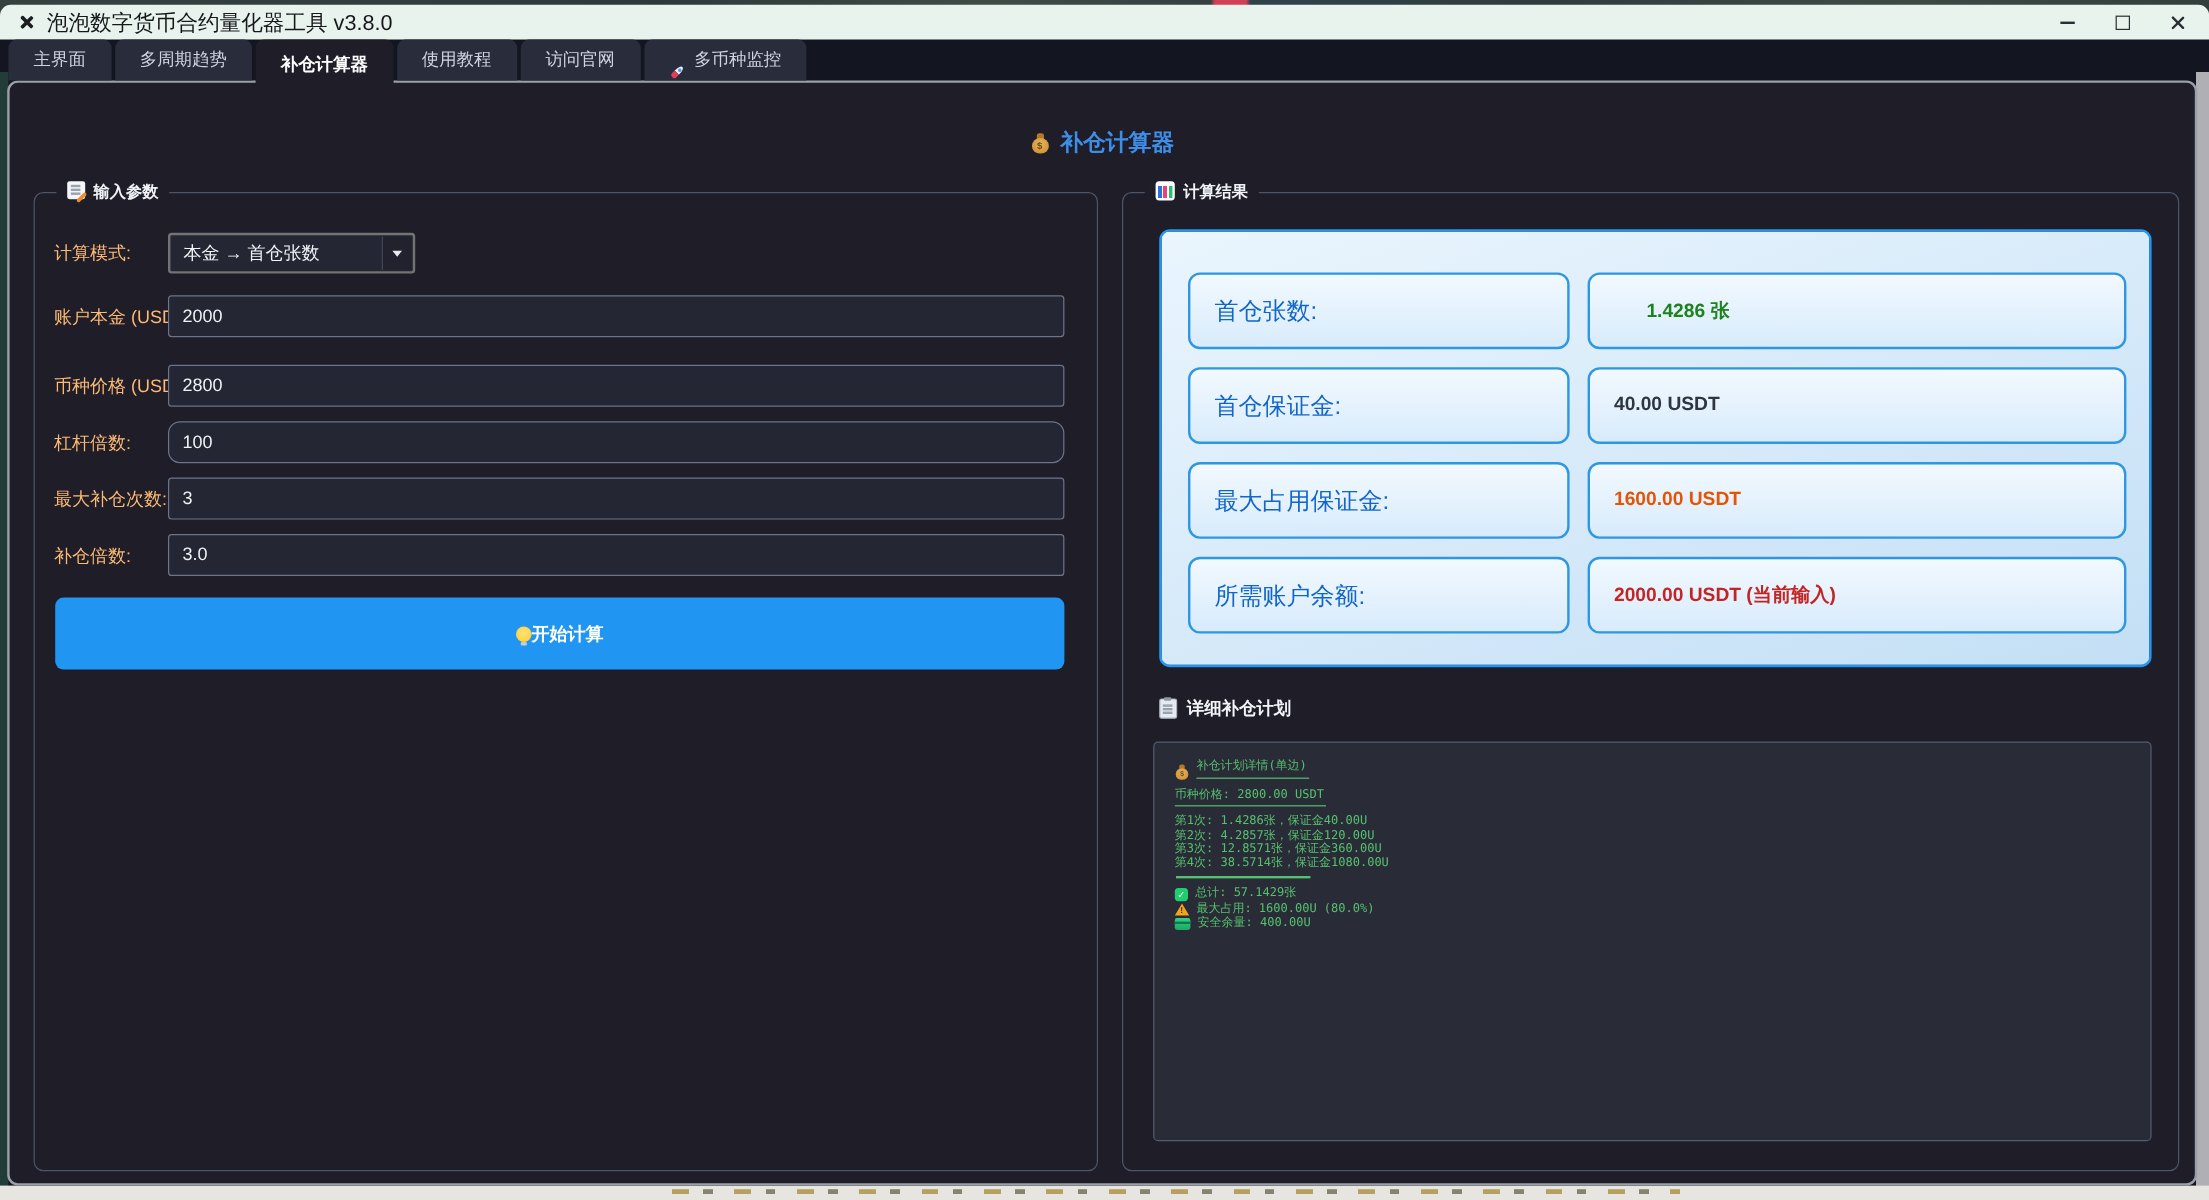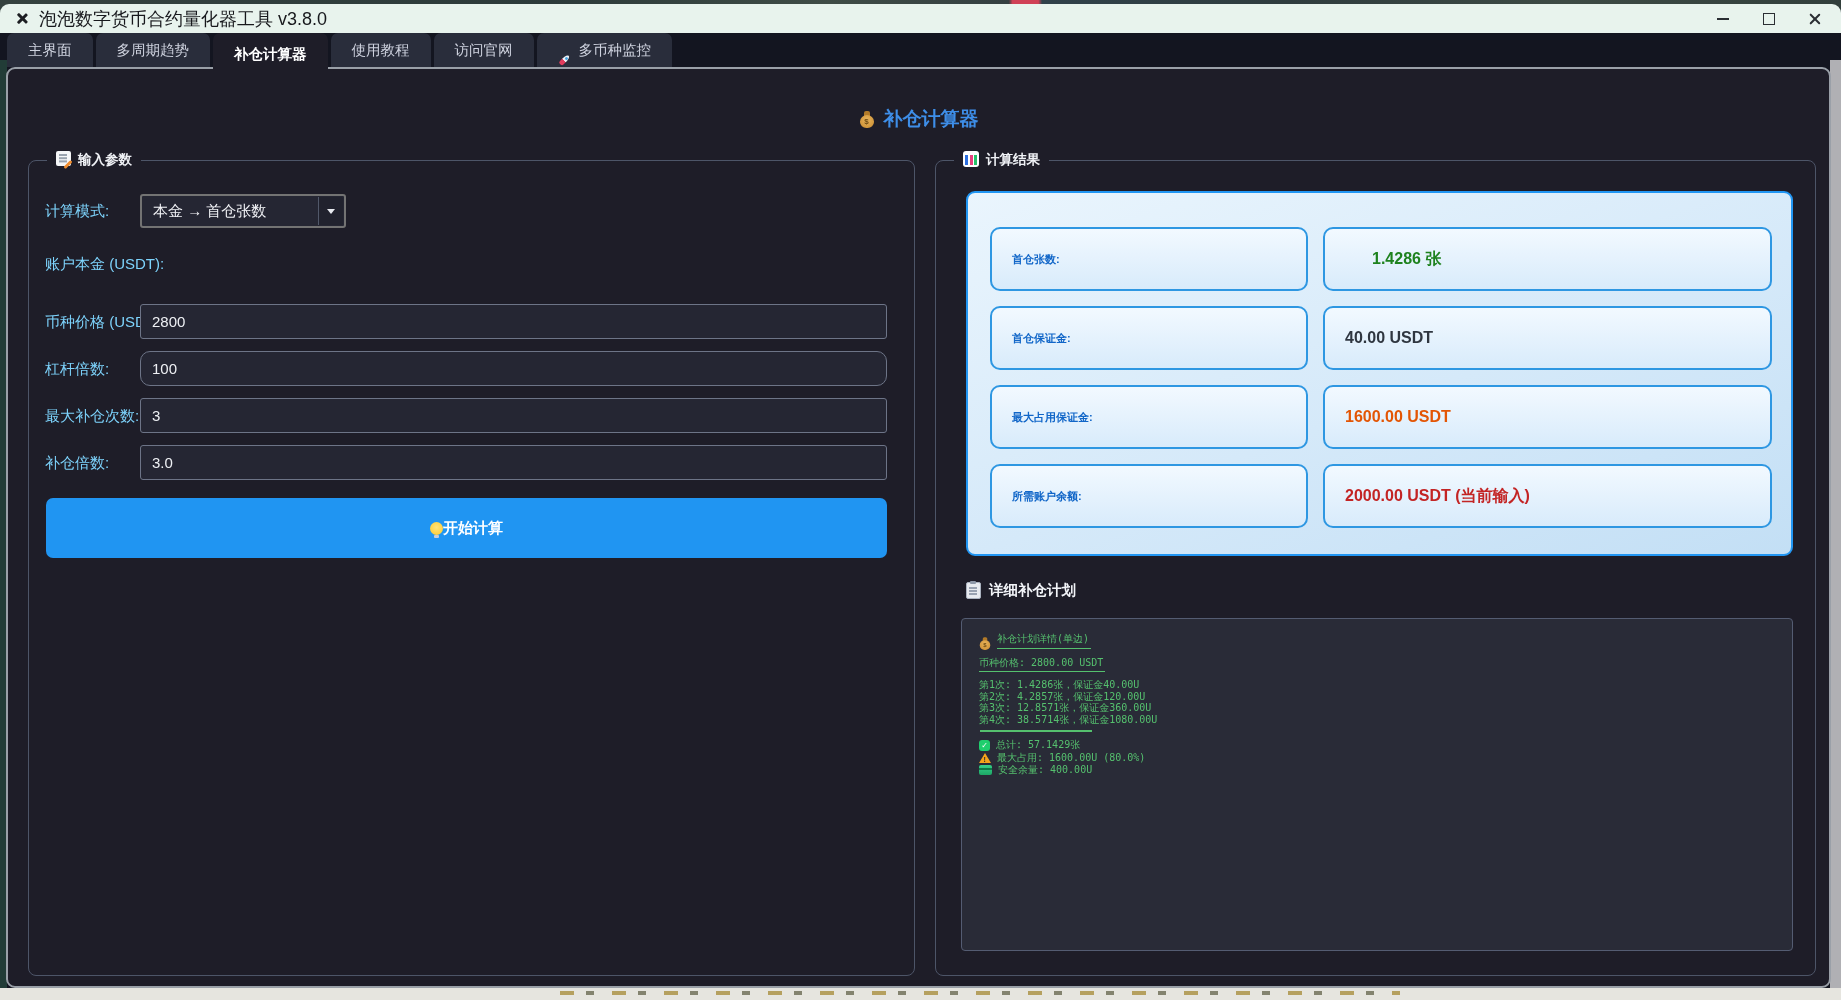--- a/index.html
+++ b/index.html
@@ -39,41 +39,41 @@
     border:2px solid #9aa0a8;border-radius:9px;z-index:2;box-sizing:content-box;}
   .page-title{position:absolute;left:0;top:36px;width:100%;height:28px;display:flex;align-items:center;
     justify-content:center;gap:9px;color:#3e8ee8;font-size:19px;font-weight:bold;}
   
   .groupbox{position:absolute;border:1px solid #4d5568;border-radius:8px;}
   .gb-input{left:20px;top:91px;width:885px;height:814px;}
   .gb-result{left:927px;top:91px;width:879px;height:814px;}
   .legend{position:absolute;top:-10px;left:18px;background:#1e1d28;padding:0 9px;display:flex;
     align-items:flex-start;gap:7px;color:#f0f2f6;font-size:13.5px;font-weight:bold;height:20px;}
   
-  .field-label{position:absolute;left:16px;font-size:15px;color:#7dd3fc;}
+  .field-label{position:absolute;left:16px;font-size:15px;color:#fdba74;}
   .text-input{position:absolute;left:111px;width:747px;height:35px;background:#252633;border:1px solid #6d7487;
     border-radius:3px;color:#eef0f4;font-size:15px;padding:0 11px;box-sizing:border-box;outline:none;
     font-family:"Liberation Sans","DejaVu Sans",sans-serif;}
   .select{position:absolute;left:111px;top:33px;width:206px;height:34px;background:#252633;border:2px solid #737373;
     border-radius:3px;color:#f2f3f7;font-size:15px;display:flex;align-items:center;padding-left:11px;
     box-sizing:border-box;cursor:default;}
   .select-arrow{position:absolute;right:1px;top:1px;bottom:1px;width:24px;border-left:1px solid #51586a;
     background:#21222e;display:flex;align-items:center;justify-content:center;border-radius:0 2px 2px 0;}
   .select-arrow::after{content:"";border-left:4.5px solid transparent;border-right:4.5px solid transparent;
     border-top:5.5px solid #e8eaf0;}
   .calc-btn{position:absolute;left:17px;top:337px;width:841px;height:60px;background:#2095f2;border:none;
     border-radius:7px;color:#ffffff;font-size:15px;font-weight:bold;display:flex;align-items:center;
     justify-content:center;gap:0;cursor:pointer;font-family:inherit;}
   
   .results-box{position:absolute;left:30px;top:30px;width:827px;height:365px;border:2px solid #2196f3;
     border-radius:9px;background:linear-gradient(160deg,#eaf5fd 0%,#d5e9f9 55%,#c3dff5 100%);box-sizing:border-box;}
   .res-cell{position:absolute;height:64px;border:2px solid #2e97e2;border-radius:10px;
     background:linear-gradient(180deg,#f2f9ff 0%,#d8ebfb 100%);display:flex;align-items:center;
     padding-left:20px;box-sizing:border-box;}
-  .res-label{left:22px;width:318px;color:#1166c8;font-size:11px;font-weight:bold;}
+  .res-label{left:22px;width:318px;color:#1166c8;font-size:20px;font-weight:normal;}
   .res-value{left:355px;width:449px;font-size:16px;font-weight:bold;}
   .row-0{top:34px;}  .row-1{top:113px;}  .row-2{top:192px;}  .row-3{top:271px;}
   
   .detail-title{position:absolute;left:30px;top:420px;display:flex;align-items:center;gap:8px;
     color:#f2f4f8;font-size:14.5px;font-weight:bold;}
   .plan-box{position:absolute;left:25px;top:457px;width:832px;height:333px;background:#292b37;
     border:1px solid #545c72;border-radius:4px;box-sizing:border-box;padding:13px 14px 0 17px;
     font-family:"DejaVu Sans Mono","Liberation Mono",monospace;font-size:10px;overflow:hidden;}
   .plan-line{line-height:11.5px;display:flex;align-items:center;gap:6px;white-space:pre;}
   .plan-line.lg{line-height:12.5px;}
@@ -172,20 +172,21 @@
       <span>输入参数</span>
     </div>
 
     <span class="field-label" style="top:41px">计算模式:</span>
     <div class="select">
       <span>本金 → 首仓张数</span>
       <span class="select-arrow"></span>
     </div>
 
     <span class="field-label" style="top:94px">账户本金 (USDT):</span>
+    <input class="text-input" style="top: 85px;" type="text" value="2000">
 
     <span class="field-label" style="top:152px">币种价格 (USDT):</span>
     <input class="text-input" style="top: 143px;" type="text" value="2800">
 
     <span class="field-label" style="top:199px">杠杆倍数:</span>
     <input class="text-input" style="top: 190px; border-radius: 10px;" type="text" value="100">
 
     <span class="field-label" style="top:246px">最大补仓次数:</span>
     <input class="text-input" style="top: 237px;" type="text" value="3">
 

